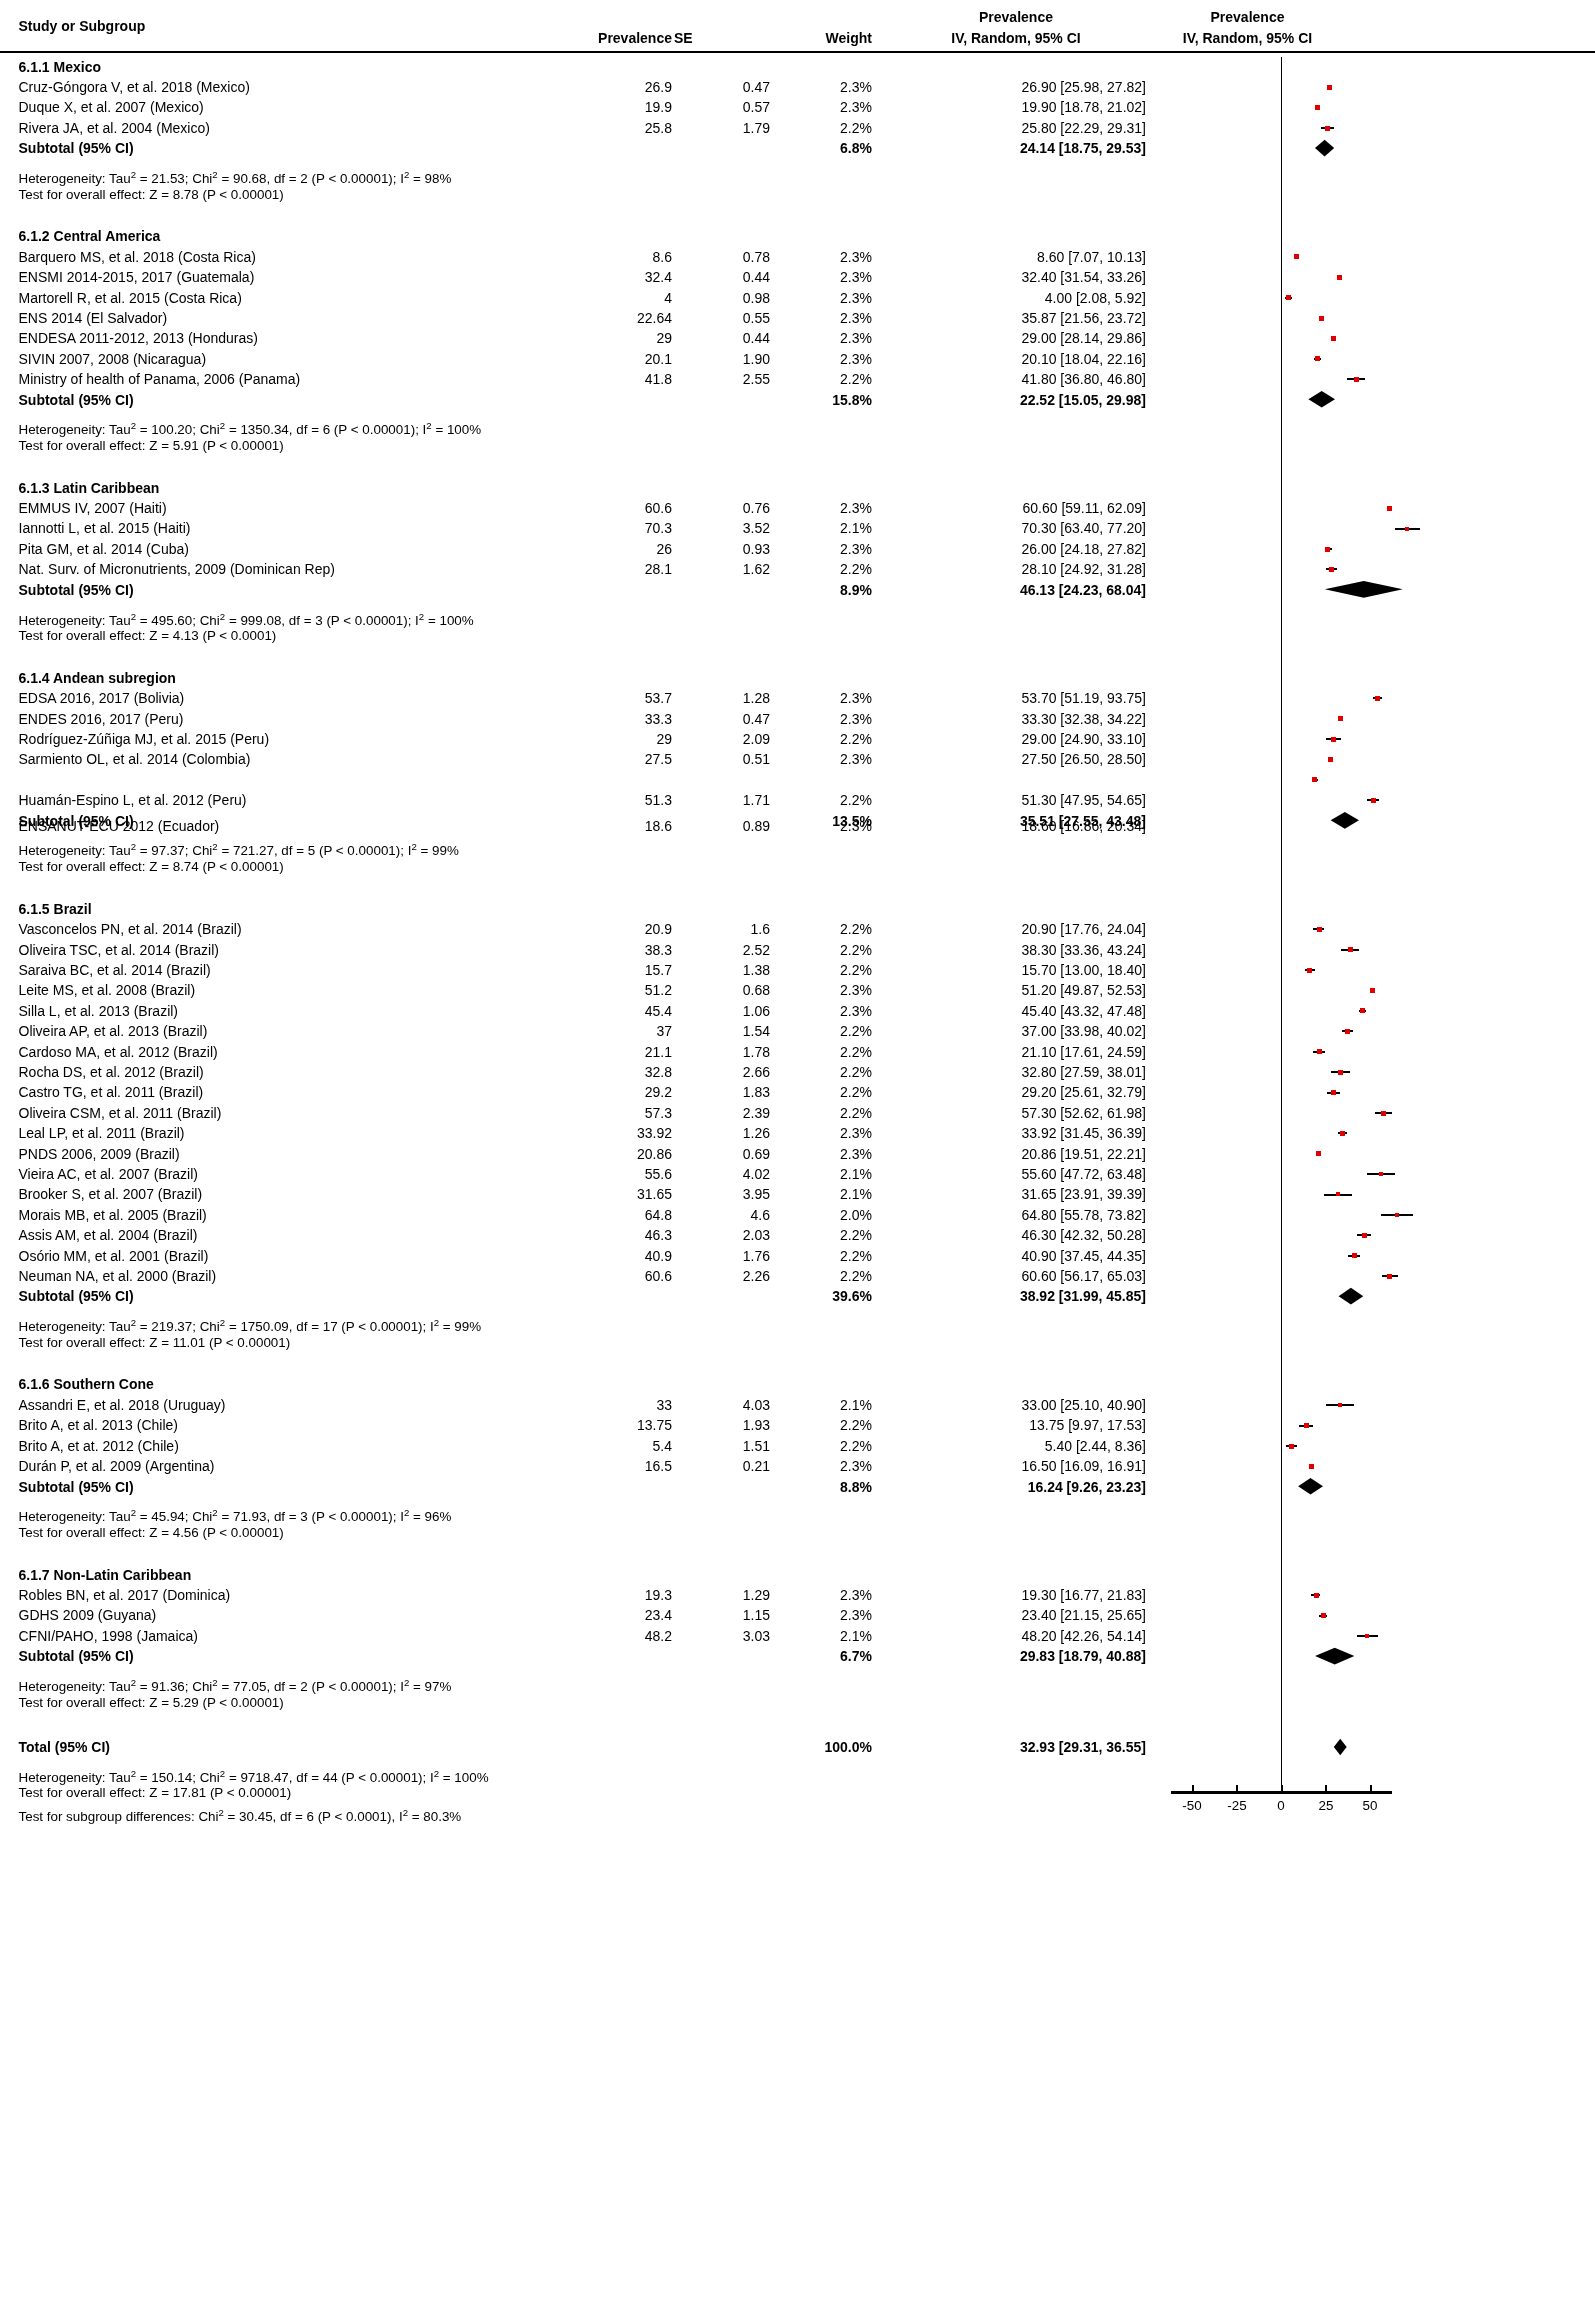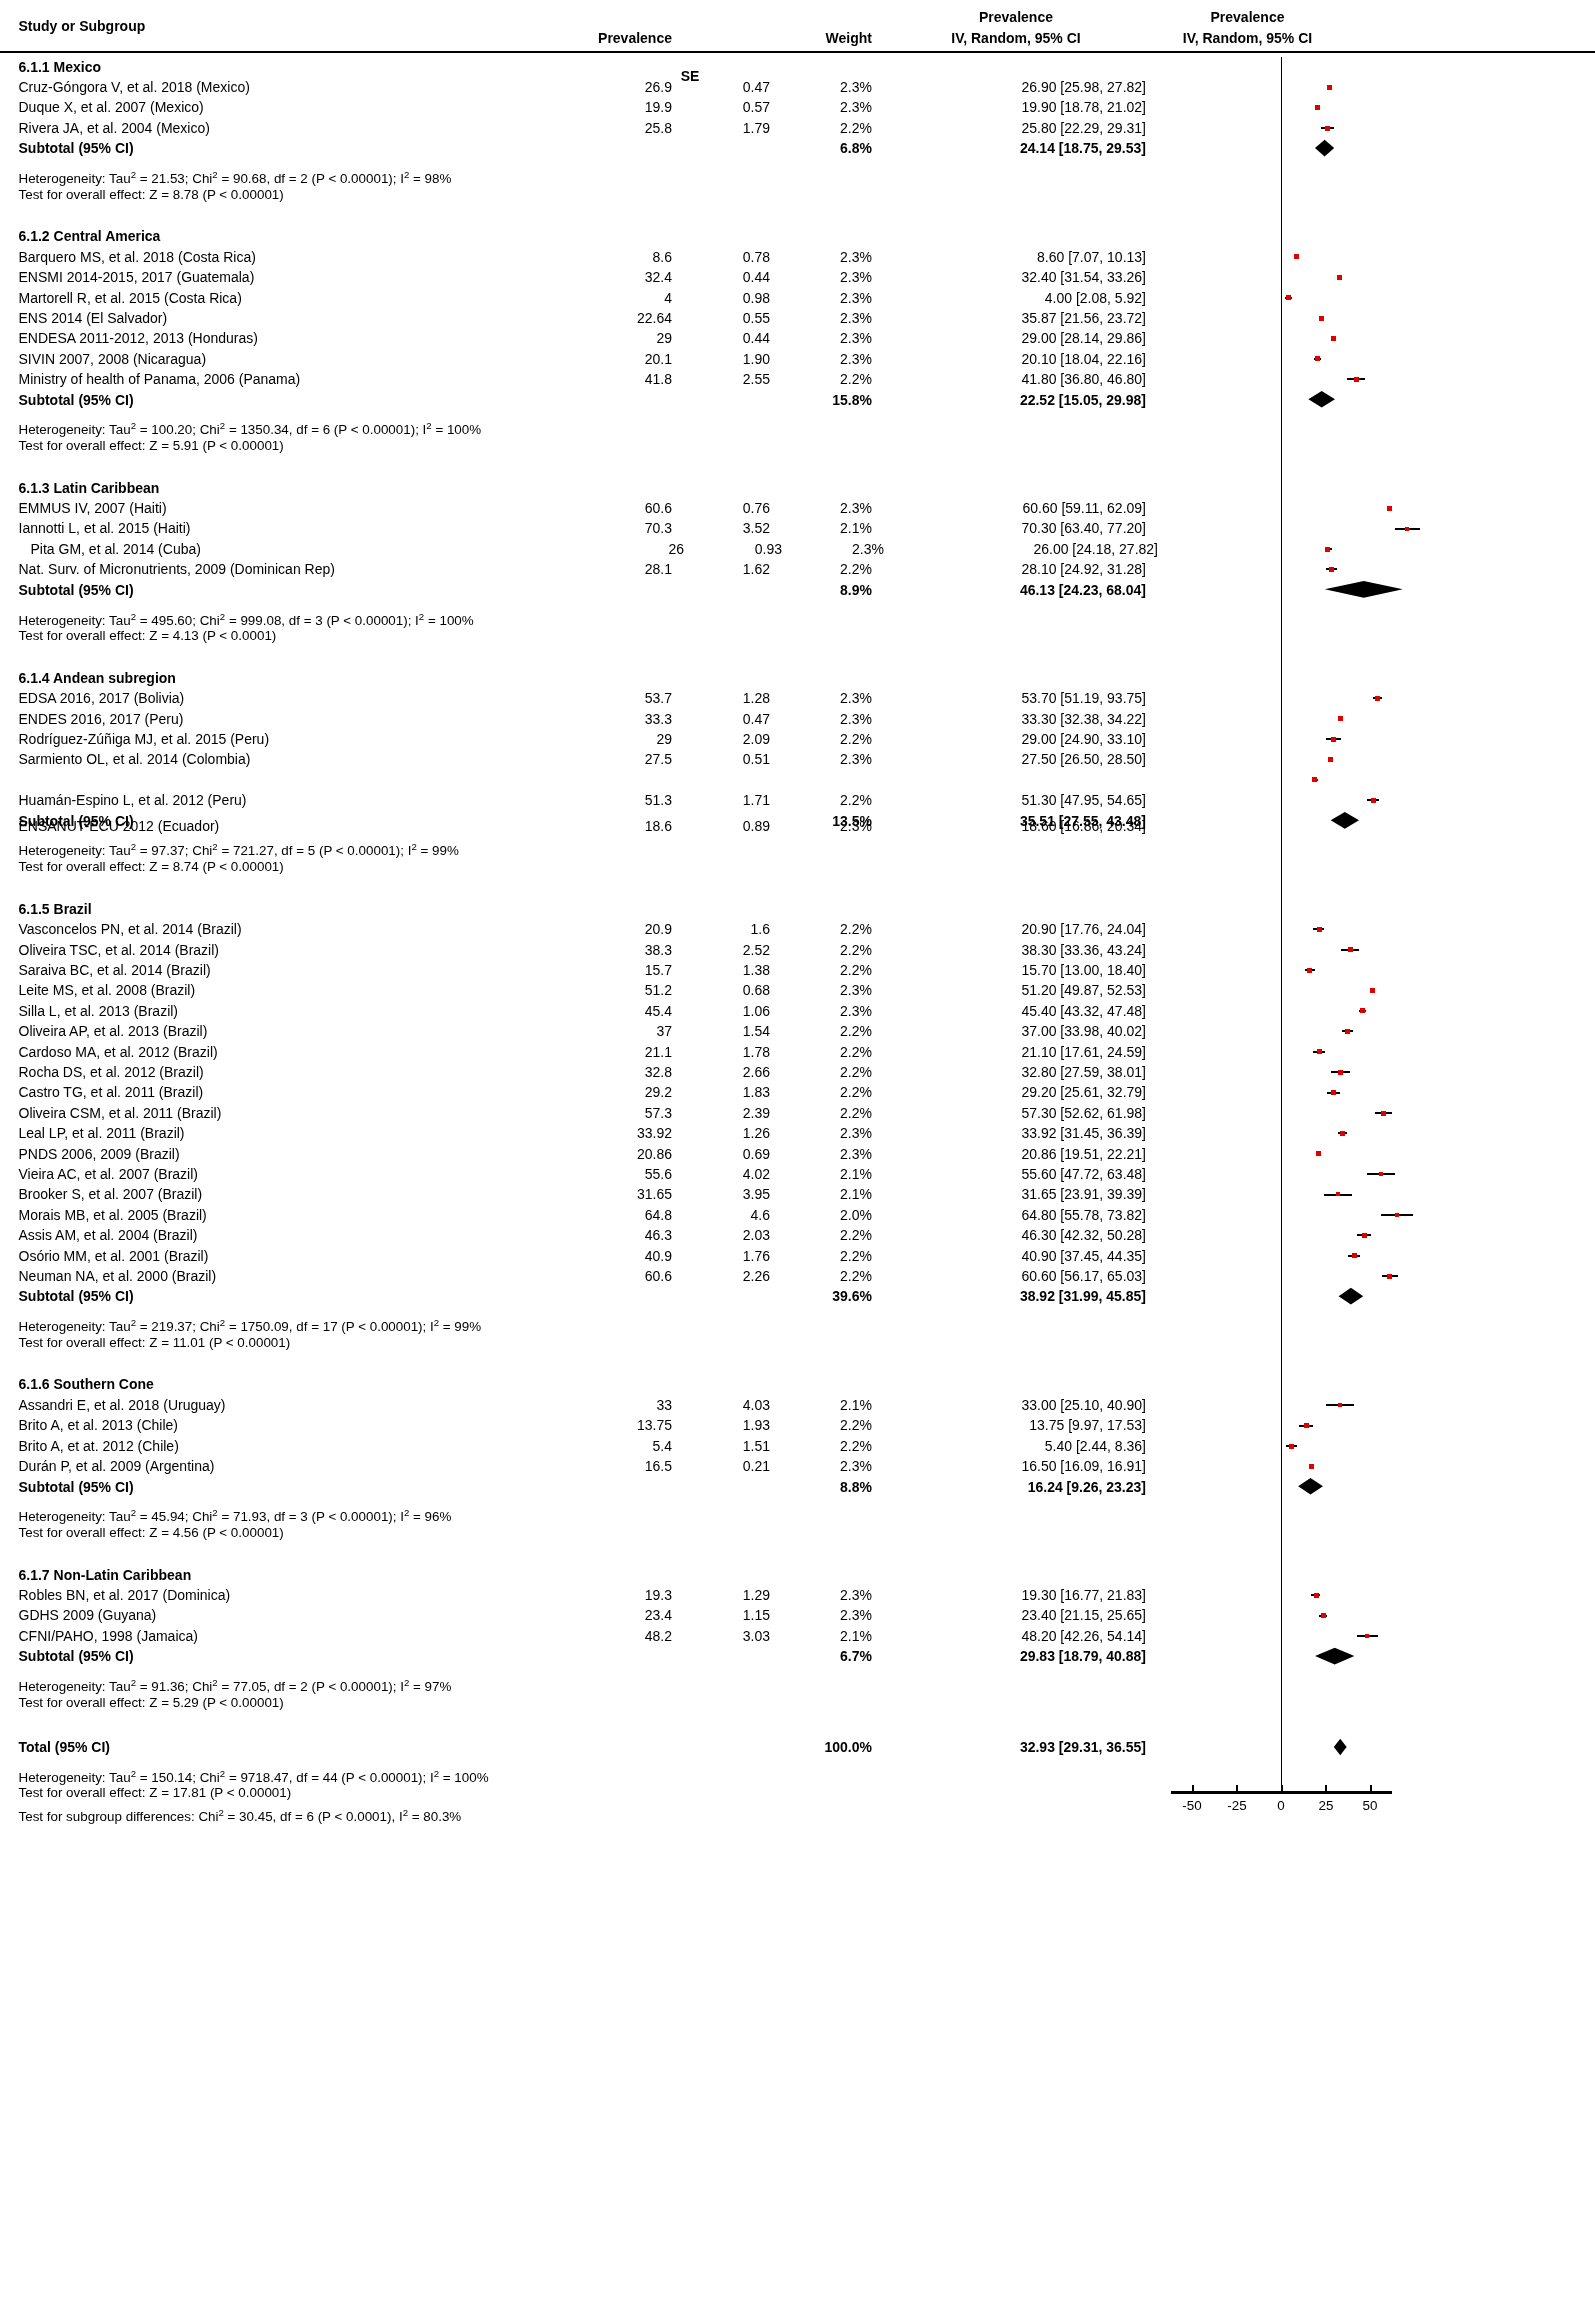--- a/index.html
+++ b/index.html
@@ -35,21 +35,21 @@
 </head>
 <body>
 
 <div id="page">
 
   <div class="hdr" style="left:1127px;top:8.3px;width:241px;text-align:center;">Prevalence</div>
   <div class="hdr" style="left:886px;top:8.3px;width:260px;text-align:center;">Prevalence</div>
 
   <div class="hdr" style="left:18.5px;top:17px;">Study or Subgroup</div>
   <div class="hdr" style="left:533px;top:29px;width:139px;text-align:right;">Prevalence</div>
-  <div class="hdr" style="left:646px;top:29px;width:88px;text-align:center;margin-top:38px;">SE</div>
+  <div class="hdr" style="left:674px;top:29px;width:88px;text-align:left;">SE</div>
   <div class="hdr" style="left:784px;top:29px;width:88px;text-align:right;">Weight</div>
   <div class="hdr" style="left:886px;top:29px;width:260px;text-align:center;">IV, Random, 95% CI</div>
   <div class="hdr" style="left:1127px;top:29px;width:241px;text-align:center;">IV, Random, 95% CI</div>
 
   <div class="rule" style="top:51px;"></div>
 
   <div id="rows">
       <div class="sub-head" style="top: 57px;">6.1.1 Mexico</div>
       <div class="row" style="top: 77px;">
         <span class="col-study">Cruz-Góngora V, et al. 2018 (Mexico)</span>
@@ -148,21 +148,21 @@
         <span class="col-weight">2.3%</span>
         <span class="col-ci">60.60 [59.11, 62.09]</span>
       </div>
       <div class="row" style="top: 518px;">
         <span class="col-study">Iannotti L, et al. 2015 (Haiti)</span>
         <span class="col-prev">70.3</span>
         <span class="col-se">3.52</span>
         <span class="col-weight">2.1%</span>
         <span class="col-ci">70.30 [63.40, 77.20]</span>
       </div>
-      <div class="row" style="top: 539px; margin-left: 12px;">
+      <div class="row" style="top: 539px;">
         <span class="col-study">Pita GM, et al. 2014 (Cuba)</span>
         <span class="col-prev">26</span>
         <span class="col-se">0.93</span>
         <span class="col-weight">2.3%</span>
         <span class="col-ci">26.00 [24.18, 27.82]</span>
       </div>
       <div class="row" style="top: 559px;">
         <span class="col-study">Nat. Surv. of Micronutrients, 2009 (Dominican Rep)</span>
         <span class="col-prev">28.1</span>
         <span class="col-se">1.62</span>

